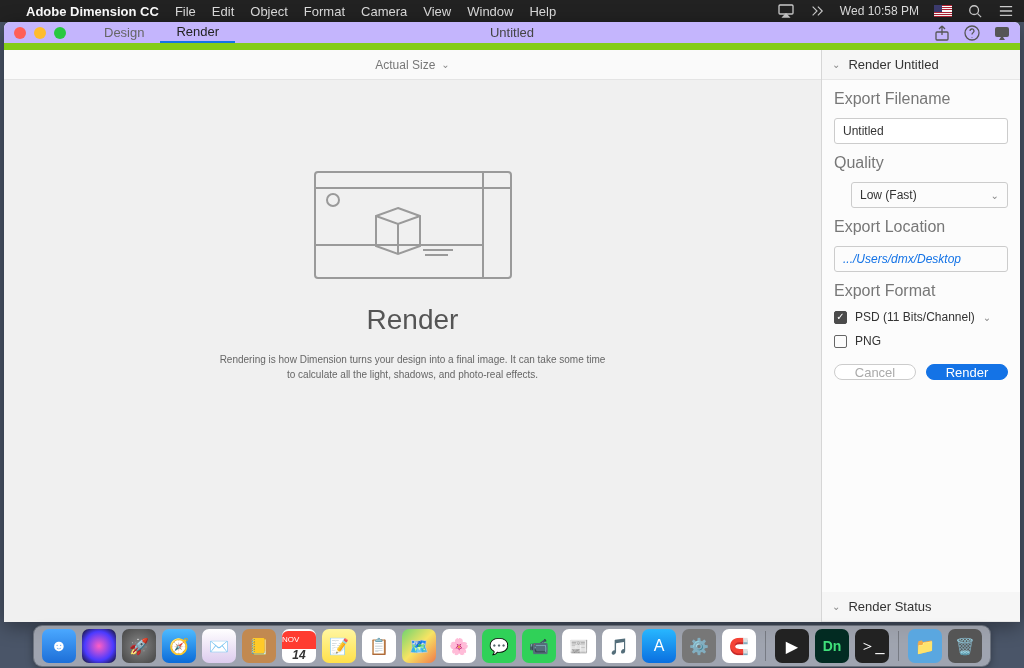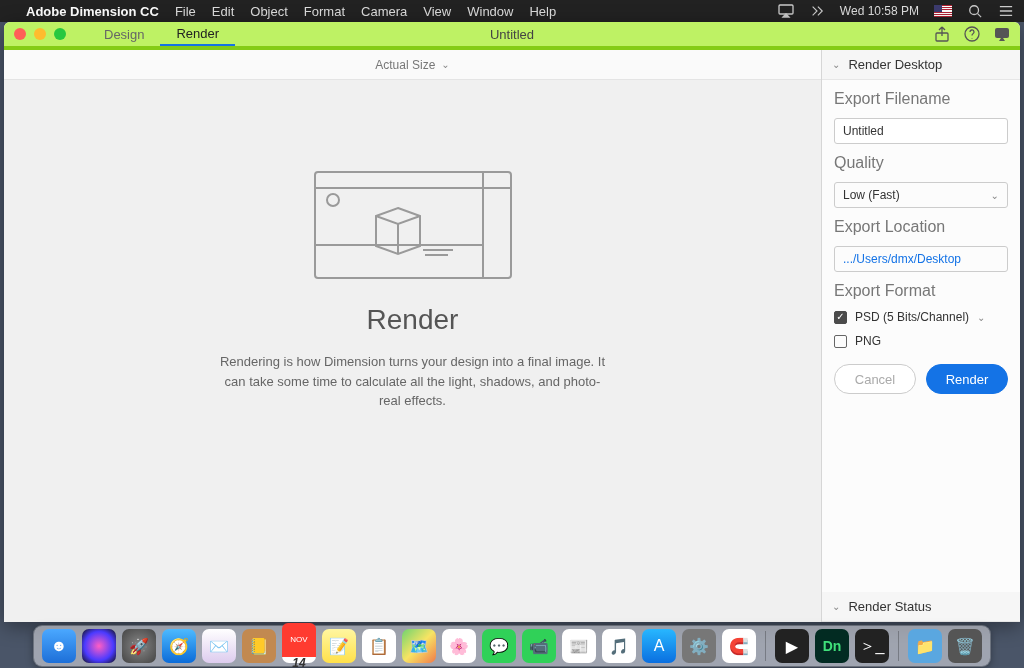--- a/index.html
+++ b/index.html
@@ -10,70 +10,70 @@
   .menubar .apple { font-size: 15px; }
   .menubar .app-name { font-weight: 700; color: #fff; }
   .menubar .spacer { flex: 1; }
   .menubar .right { display: flex; align-items: center; gap: 15px; font-size: 12px; }
   .menubar .right .icon { width: 16px; height: 16px; display: inline-flex; align-items: center; justify-content: center; }
   .flag { display:inline-block; width:18px; height:12px; background:linear-gradient(to bottom,#b22234 0 7.7%,#fff 7.7% 15.4%,#b22234 15.4% 23.1%,#fff 23.1% 30.8%,#b22234 30.8% 38.5%,#fff 38.5% 46.2%,#b22234 46.2% 53.8%,#fff 53.8% 61.5%,#b22234 61.5% 69.2%,#fff 69.2% 76.9%,#b22234 76.9% 84.6%,#fff 84.6% 92.3%,#b22234 92.3% 100%); position:relative;}
   .flag::before{content:"";position:absolute;left:0;top:0;width:8px;height:7px;background:#3c3b6e;}
 
   
   .window { position:absolute; left:4px; top:22px; right:4px; bottom:46px; background:#fff; border-radius:6px 6px 0 0; box-shadow: 0 4px 20px rgba(0,0,0,.4); display:flex; flex-direction:column; overflow:hidden; }
-  .titlebar { height:28px; background:#bef264; border-bottom:4px solid #84cc16; display:flex; align-items:center; position:relative; }
+  .titlebar { height:28px; background:#c4b5fd; border-bottom:7px solid #84cc16; display:flex; align-items:center; position:relative; }
   .traffic { display:flex; gap:8px; padding-left:10px; }
   .tdot { width:12px; height:12px; border-radius:50%; }
   .tdot.r{background:#ff5f57;} .tdot.y{background:#febc2e;} .tdot.g{background:#28c840;}
   .tabs { display:flex; align-items:stretch; margin-left:22px; height:100%; font-size:13px; color:#666; }
   .tab { padding:0 16px; display:flex; align-items:center; cursor:pointer; }
   .tab.active { color:#222; border-bottom:2px solid #1473e6; }
   .doc-title { position:absolute; left:0; right:0; text-align:center; font-size:13px; color:#444; pointer-events:none; }
   .titlebar-right { position:absolute; right:10px; display:flex; gap:14px; align-items:center; color:#555; }
   .ti { width:16px; height:16px; }
 
   .body { flex:1; display:flex; min-height:0; }
   .canvas-area { flex:1; display:flex; flex-direction:column; background:#4d7c0f; border-right:1px solid #d6d6d6; }
   .zoombar { height:30px; border-bottom:1px solid #e4e4e4; display:flex; align-items:center; justify-content:center; font-size:12px; color:#777; gap:6px; background:#fafafa;}
   .canvas { flex:1; background:#f0f0f0; display:flex; align-items:flex-start; justify-content:center; padding-top:90px; }
   .empty { width:430px; text-align:center; }
   .empty svg { stroke:#9a9a9a; fill:none; stroke-width:2; }
   .empty h2 { font-weight:300; font-size:28px; color:#555; margin:20px 0 16px; }
-  .empty p { font-size:13px; color:#666; line-height:1.5; padding:0 20px; }
+  .empty p { font-size:10px; color:#666; line-height:1.5; padding:0 20px; }
 
   .sidebar { width:198px; background:#fcfcfc; display:flex; flex-direction:column; font-size:12px; }
   .panel-head { height:30px; display:flex; align-items:center; gap:8px; padding:0 10px; border-bottom:1px solid #e6e6e6; font-size:13px; color:#333; background:#f6f6f6;}
   .panel-body { padding:10px 12px; display:flex; flex-direction:column; gap:10px; }
   .field-label { font-size:16px; color:#777; }
   .text-input { border:1px solid #ccc; border-radius:3px; height:26px; padding:0 8px; font-size:12px; color:#333; }
-  .select { border:1px solid #ccc; border-radius:3px; height:26px; padding:0 8px; font-size:12px; display:flex; align-items:center; justify-content:space-between; color:#333; }
-  .link-input { border:1px solid #ccc; border-radius:3px; height:26px; padding:0 8px; font-size:12px; color:#1473e6; display:flex; align-items:center;}
+  .select { border:1px solid #ccc; border-radius:3px; height:26px; padding:0 8px; font-size:12px; display:flex; align-items:center; justify-content:space-between; color:#333;margin-left:17px; }
+  .link-input { border:1px solid #ccc; border-radius:3px; height:26px; padding:0 8px; font-size:12px; color:#1473e6; font-style:italic; display:flex; align-items:center;}
   .format-row { display:flex; align-items:center; gap:8px; font-size:12px; color:#333;}
   .cb { width:13px; height:13px; border:1.5px solid #666; border-radius:2px; display:inline-flex; align-items:center; justify-content:center;}
   .cb.checked { background:#4b4b4b; border-color:#4b4b4b; }
   .cb.checked::after{content:"✓"; color:#fff; font-size:10px; line-height:1;}
   .btn-row { display:flex; gap:10px; margin-top:6px; }
-  .btn { flex:1; height:30px; border-radius:16px; font-size:13px; display:flex; align-items:center; justify-content:center; border:1px solid #ccc; background:#fff; color:#aaa;}
+  .btn { flex:1; height:16px; border-radius:16px; font-size:13px; display:flex; align-items:center; justify-content:center; border:1px solid #ccc; background:#fff; color:#aaa;}
   .btn.primary { background:#1473e6; border-color:#1473e6; color:#fff; }
   .btn.disabled { cursor:default; }
   .status-panel { margin-top:auto; }
 
   
   .dock-wrap { position:absolute; bottom:2px; left:0; right:0; display:flex; justify-content:center; }
   .dock { height:40px; background:rgba(230,230,235,.55); border-radius:8px; padding:3px 8px; display:flex; align-items:center; gap:6px; box-shadow: 0 0 0 1px rgba(255,255,255,.25), 0 2px 8px rgba(0,0,0,.4);}
   .di { width:34px; height:34px; border-radius:7px; display:flex; align-items:center; justify-content:center; font-size:16px; color:#fff; position:relative;}
   .sep { width:1px; height:30px; background:rgba(0,0,0,.25); margin:0 3px;}
   .di.finder{background:linear-gradient(#4aa8ff,#1d6fd8);} 
   .di.siri{background:radial-gradient(circle,#ff5ec4,#4a3aff 60%,#111);} 
   .di.launch{background:radial-gradient(circle,#888,#444);} 
   .di.safari{background:linear-gradient(#4dbaff,#0b6bd8);} 
   .di.mail{background:linear-gradient(#fff,#dce);} 
   .di.contacts{background:#c28950;} 
   .di.calendar{background:#fff;color:#333;flex-direction:column;font-size:8px;line-height:1;}
-  .di.calendar .m{background:#ff3b30;color:#fff;width:100%;text-align:center;border-radius:6px 6px 0 0;padding:13px 0;}
+  .di.calendar .m{background:#ff3b30;color:#fff;width:100%;border-radius:6px 6px 0 0;padding:5px 0;}
   .di.calendar .d{font-size:12px;font-weight:600;font-style:italic;}
   .di.notes{background:linear-gradient(#fff6a0,#ffe04a);} 
   .di.reminders{background:#fff;} 
   .di.maps{background:linear-gradient(135deg,#6fd36f,#f7e463,#f07a4a);} 
   .di.photos{background:#fff;} 
   .di.messages{background:#30d158;} 
   .di.facetime{background:#30d158;} 
   .di.news{background:#fff;} 
   .di.music{background:#fff;} 
   .di.appstore{background:linear-gradient(#28b7ff,#0a6fe0);} 
@@ -180,41 +180,41 @@
           <h2>Render</h2>
           <p>Rendering is how Dimension turns your design into a final image. It can take some time to calculate all the light, shadows, and photo-real effects.</p>
         </div>
       </div>
     </div>
 
     <div class="sidebar">
       <div>
         <div class="panel-head">
           <span class="chev">⌄</span>
-          <span>Render Desktop</span>
+          <span>Render Untitled</span>
         </div>
         <div class="panel-body">
           <div class="field-label">Export Filename</div>
           <input class="text-input" value="Untitled" style="">
 
           <div class="field-label">Quality</div>
           <div class="select">
             <span>Low (Fast)</span>
             <span class="chev">⌄</span>
           </div>
 
           <div class="field-label">Export Location</div>
           <div class="link-input">
             <span>.../Users/dmx/Desktop</span>
           </div>
 
           <div class="field-label">Export Format</div>
           <div class="format-row">
             <span class="cb checked"></span>
-            <span>PSD (5 Bits/Channel)</span>
+            <span>PSD (11 Bits/Channel)</span>
             <span class="chev">⌄</span>
           </div>
           <div class="format-row">
             <span class="cb"></span>
             <span>PNG</span>
           </div>
 
           <div class="btn-row">
             <div class="btn disabled">Cancel</div>
             <div class="btn primary">Render</div>

